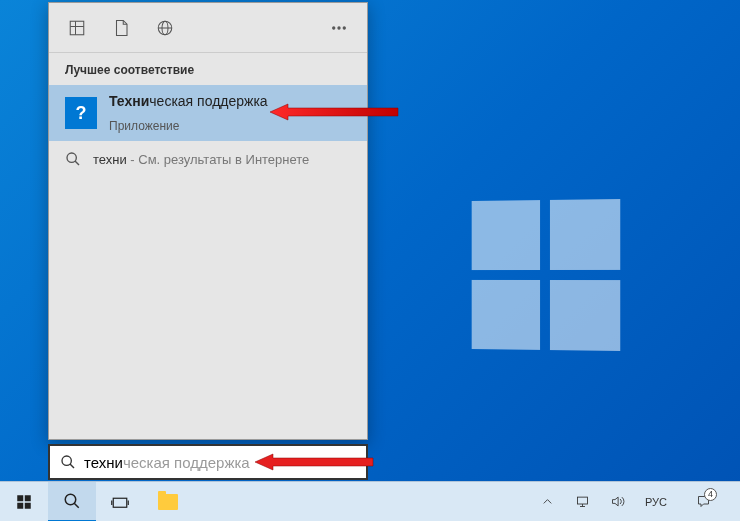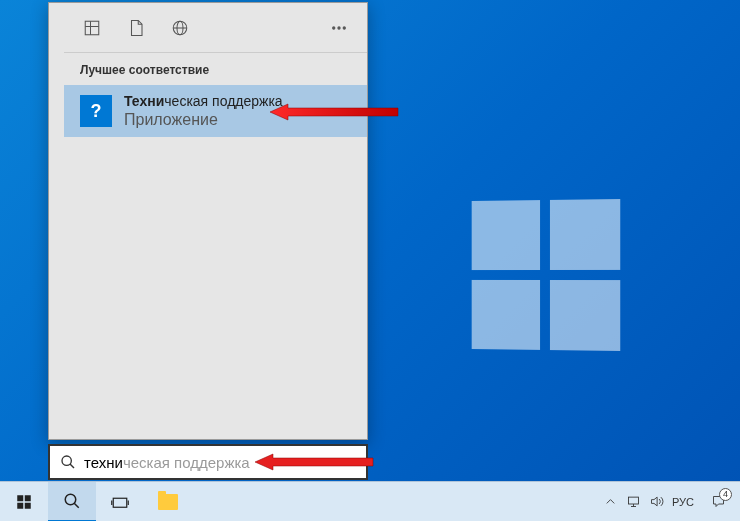--- a/index.html
+++ b/index.html
@@ -4,35 +4,35 @@
 <style>
   * { margin: 0; padding: 0; box-sizing: border-box; font-family: 'Segoe UI', Tahoma, sans-serif; }
   body { width: 740px; height: 521px; overflow: hidden; position: relative; background: #0078d7; }
 
   
   .desktop { position: absolute; inset: 0; background: linear-gradient(135deg, #0a84d8 0%, #0066c8 50%, #0052b4 100%); }
   .win-logo { position: absolute; left: 470px; top: 200px; width: 150px; height: 150px; display: grid; grid-template-columns: 1fr 1fr; grid-template-rows: 1fr 1fr; gap: 10px; transform: perspective(800px) rotateY(-8deg); }
   .win-logo div { background: rgba(255,255,255,0.55); }
 
   
-  .search-panel { position: absolute; left: 48px; top: 2px; width: 320px; height: 438px; background: #e6e6e6; border: 1px solid #9a9a9a; box-shadow: 0 4px 16px rgba(0,0,0,0.3); display: flex; flex-direction: column; padding-left: 15px; }
+  .search-panel { position: absolute; left: 48px; top: 2px; width: 320px; height: 438px; background: #e6e6e6; border: 1px solid #9a9a9a; box-shadow: 0 4px 16px rgba(0,0,0,0.3); display: flex; flex-direction: column; }
 
   .panel-tabs { height: 50px; display: flex; align-items: center; padding: 0 6px; gap: 0; border-bottom: 1px solid #ccc; }
   .panel-tabs .tab { width: 44px; height: 50px; display: flex; align-items: center; justify-content: center; cursor: pointer; }
   .panel-tabs .spacer { flex: 1; }
   .panel-tabs svg { width: 18px; height: 18px; fill: none; stroke: #555; stroke-width: 1.4; }
 
   .section-header { font-size: 12px; font-weight: 600; color: #333; padding: 10px 16px 8px; }
 
   .result-item { display: flex; align-items: center; padding: 8px 16px; gap: 12px; }
   .result-item.selected { background: #a8c8e4; }
   .result-icon { width: 32px; height: 32px; background: #0078d4; display: flex; align-items: center; justify-content: center; color: #fff; font-size: 18px; font-weight: bold; }
   .result-text .title { font-size: 14px; color: #222; }
   .result-text .title b { font-weight: 600; }
-  .result-text .subtitle { font-size: 16px; color: #555; margin-top: 2px; }
+  .result-text .subtitle { font-size: 12px; color: #555; margin-top: 10px; }
 
   .web-item { display: flex; align-items: center; padding: 10px 16px; gap: 12px; font-size: 13px; color: #333; }
   .web-item .search-ico { width: 16px; height: 16px; }
   .web-sub { color: #777; }
 
   .panel-fill { flex: 1; }
 
   
   .search-box { position: absolute; left: 48px; top: 444px; width: 320px; height: 36px; background: #fff; border: 2px solid #333; display: flex; align-items: center; padding: 0 10px; gap: 8px; }
   .search-box svg { width: 16px; height: 16px; stroke: #333; fill: none; stroke-width: 2; }
@@ -42,21 +42,21 @@
   
   .arrow { position: absolute; pointer-events: none; }
   .arrow svg { overflow: visible; }
 
   
   .taskbar { position: absolute; left: 0; bottom: 0; width: 100%; height: 40px; background: #d9e8f5; display: flex; align-items: center; border-top: 1px solid #b0c4d8; }
   .taskbar .tb-btn { width: 48px; height: 40px; display: flex; align-items: center; justify-content: center; cursor: pointer; }
   .taskbar .tb-btn.active { background: #c2d9ed; border-bottom: 2px solid #0078d4; }
   .taskbar svg { width: 18px; height: 18px; }
   .taskbar .spacer { flex: 1; }
-  .tray { display: flex; align-items: center; gap: 8px; padding-right: 6px; font-size: 11px; color: #333; }
+  .tray { display: flex; align-items: center; gap: 20px; padding-right: 21px; font-size: 11px; color: #333; }
   .tray .clock { text-align: center; line-height: 1.2; padding: 0 6px; }
   .tray .lang { font-size: 11px; }
   .tray svg { width: 15px; height: 15px; stroke: #333; fill: none; stroke-width: 1.4; }
   .tray .actcenter { width: 32px; height: 40px; display:flex; align-items:center; justify-content:center; position: relative; }
   .tray .badge { position:absolute; top:6px; right:2px; background:#fff; border:1px solid #555; border-radius:50%; width:13px; height:13px; font-size:9px; display:flex; align-items:center; justify-content:center; }
 
   .folder-icon { width:20px; height:16px; background:#ffcb3d; border-radius:1px; position:relative; }
   .folder-icon::before { content:''; position:absolute; top:-3px; left:0; width:8px; height:4px; background:#ffcb3d; border-radius:1px 1px 0 0;}
 </style>
 </head>
@@ -109,20 +109,27 @@
     <div class="result-icon">
         <span>?</span>
       </div>
     <div class="result-text">
       <div class="title"><b>Техни</b><span>ческая поддержка</span></div>
       <div class="subtitle">Приложение</div>
     </div>
   </div>
 
 
+  <div class="web-item">
+    <svg class="search-ico" viewBox="0 0 24 24" style="stroke:#555;fill:none;stroke-width:2">
+        <circle cx="10" cy="10" r="7"></circle>
+        <line x1="21" y1="21" x2="15" y2="15"></line>
+      </svg>
+    <span><span>техни</span><span class="web-sub"> - См. результаты в Интернете</span></span>
+  </div>
 
   <div class="panel-fill"></div>
 </div>
 
 <div class="search-box">
   <svg viewBox="0 0 24 24">
       <circle cx="10" cy="10" r="7"></circle>
       <line x1="21" y1="21" x2="15" y2="15"></line>
     </svg>
   <span class="typed"><span>техни</span><span class="ghost">ческая поддержка</span></span>

